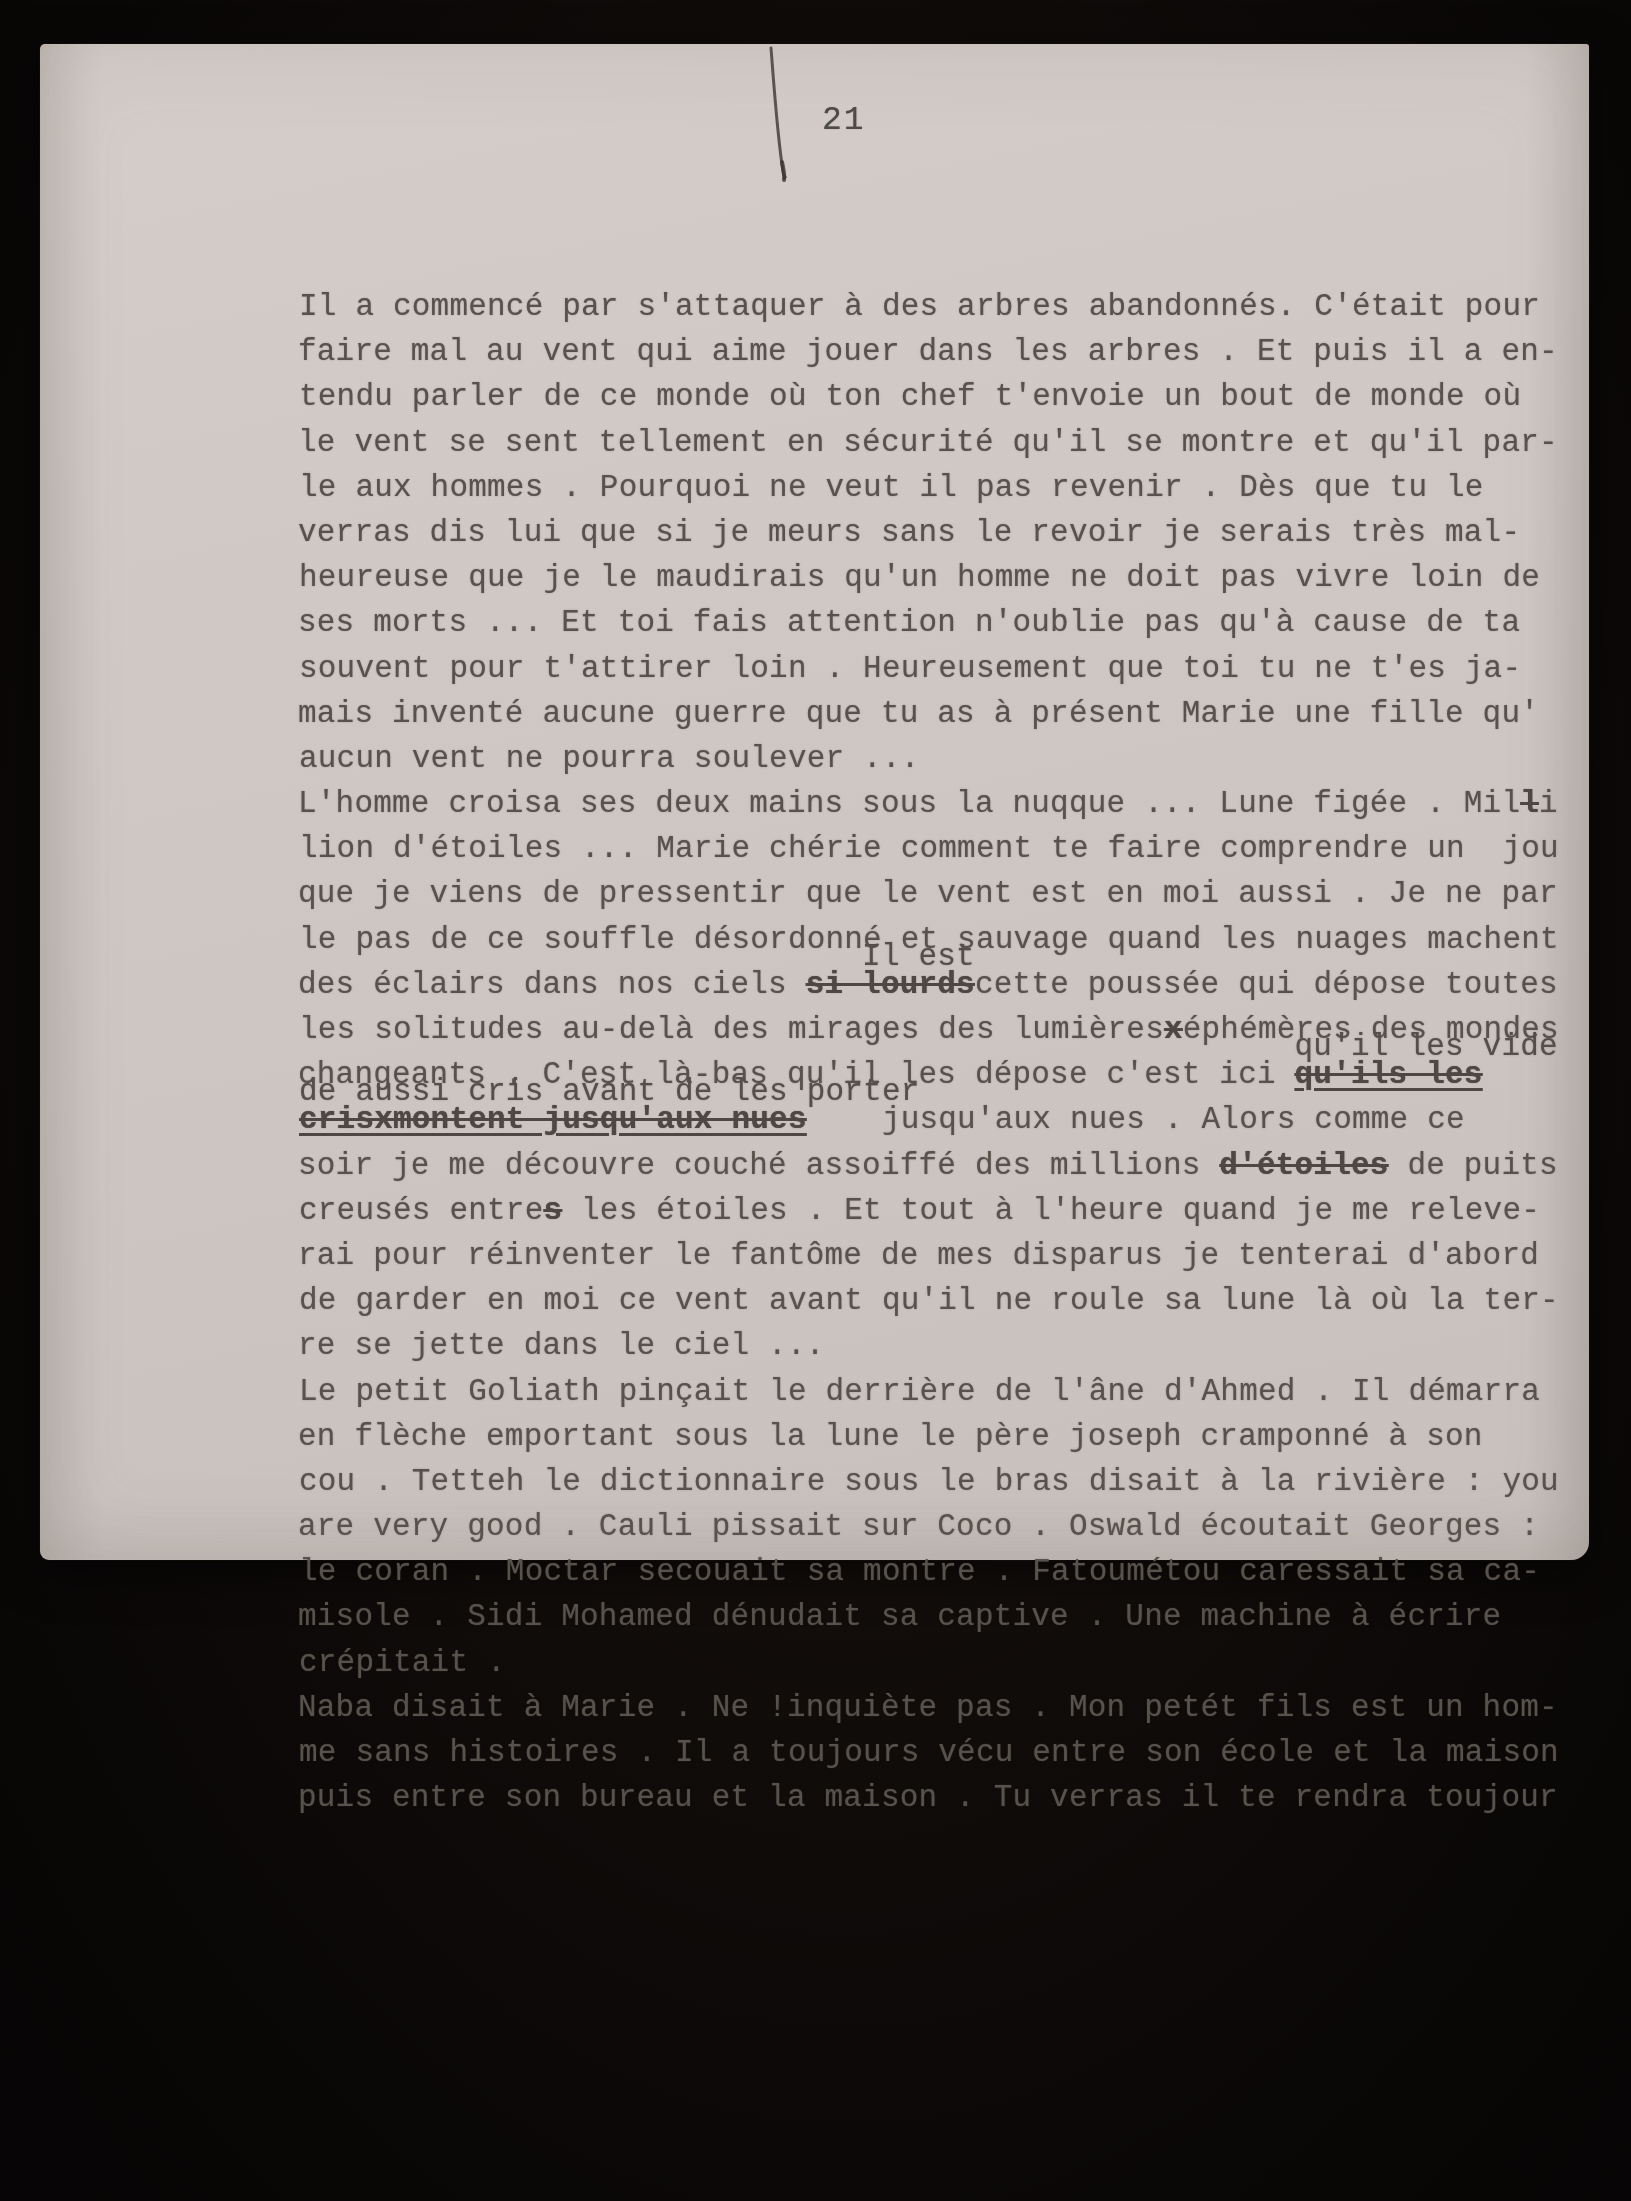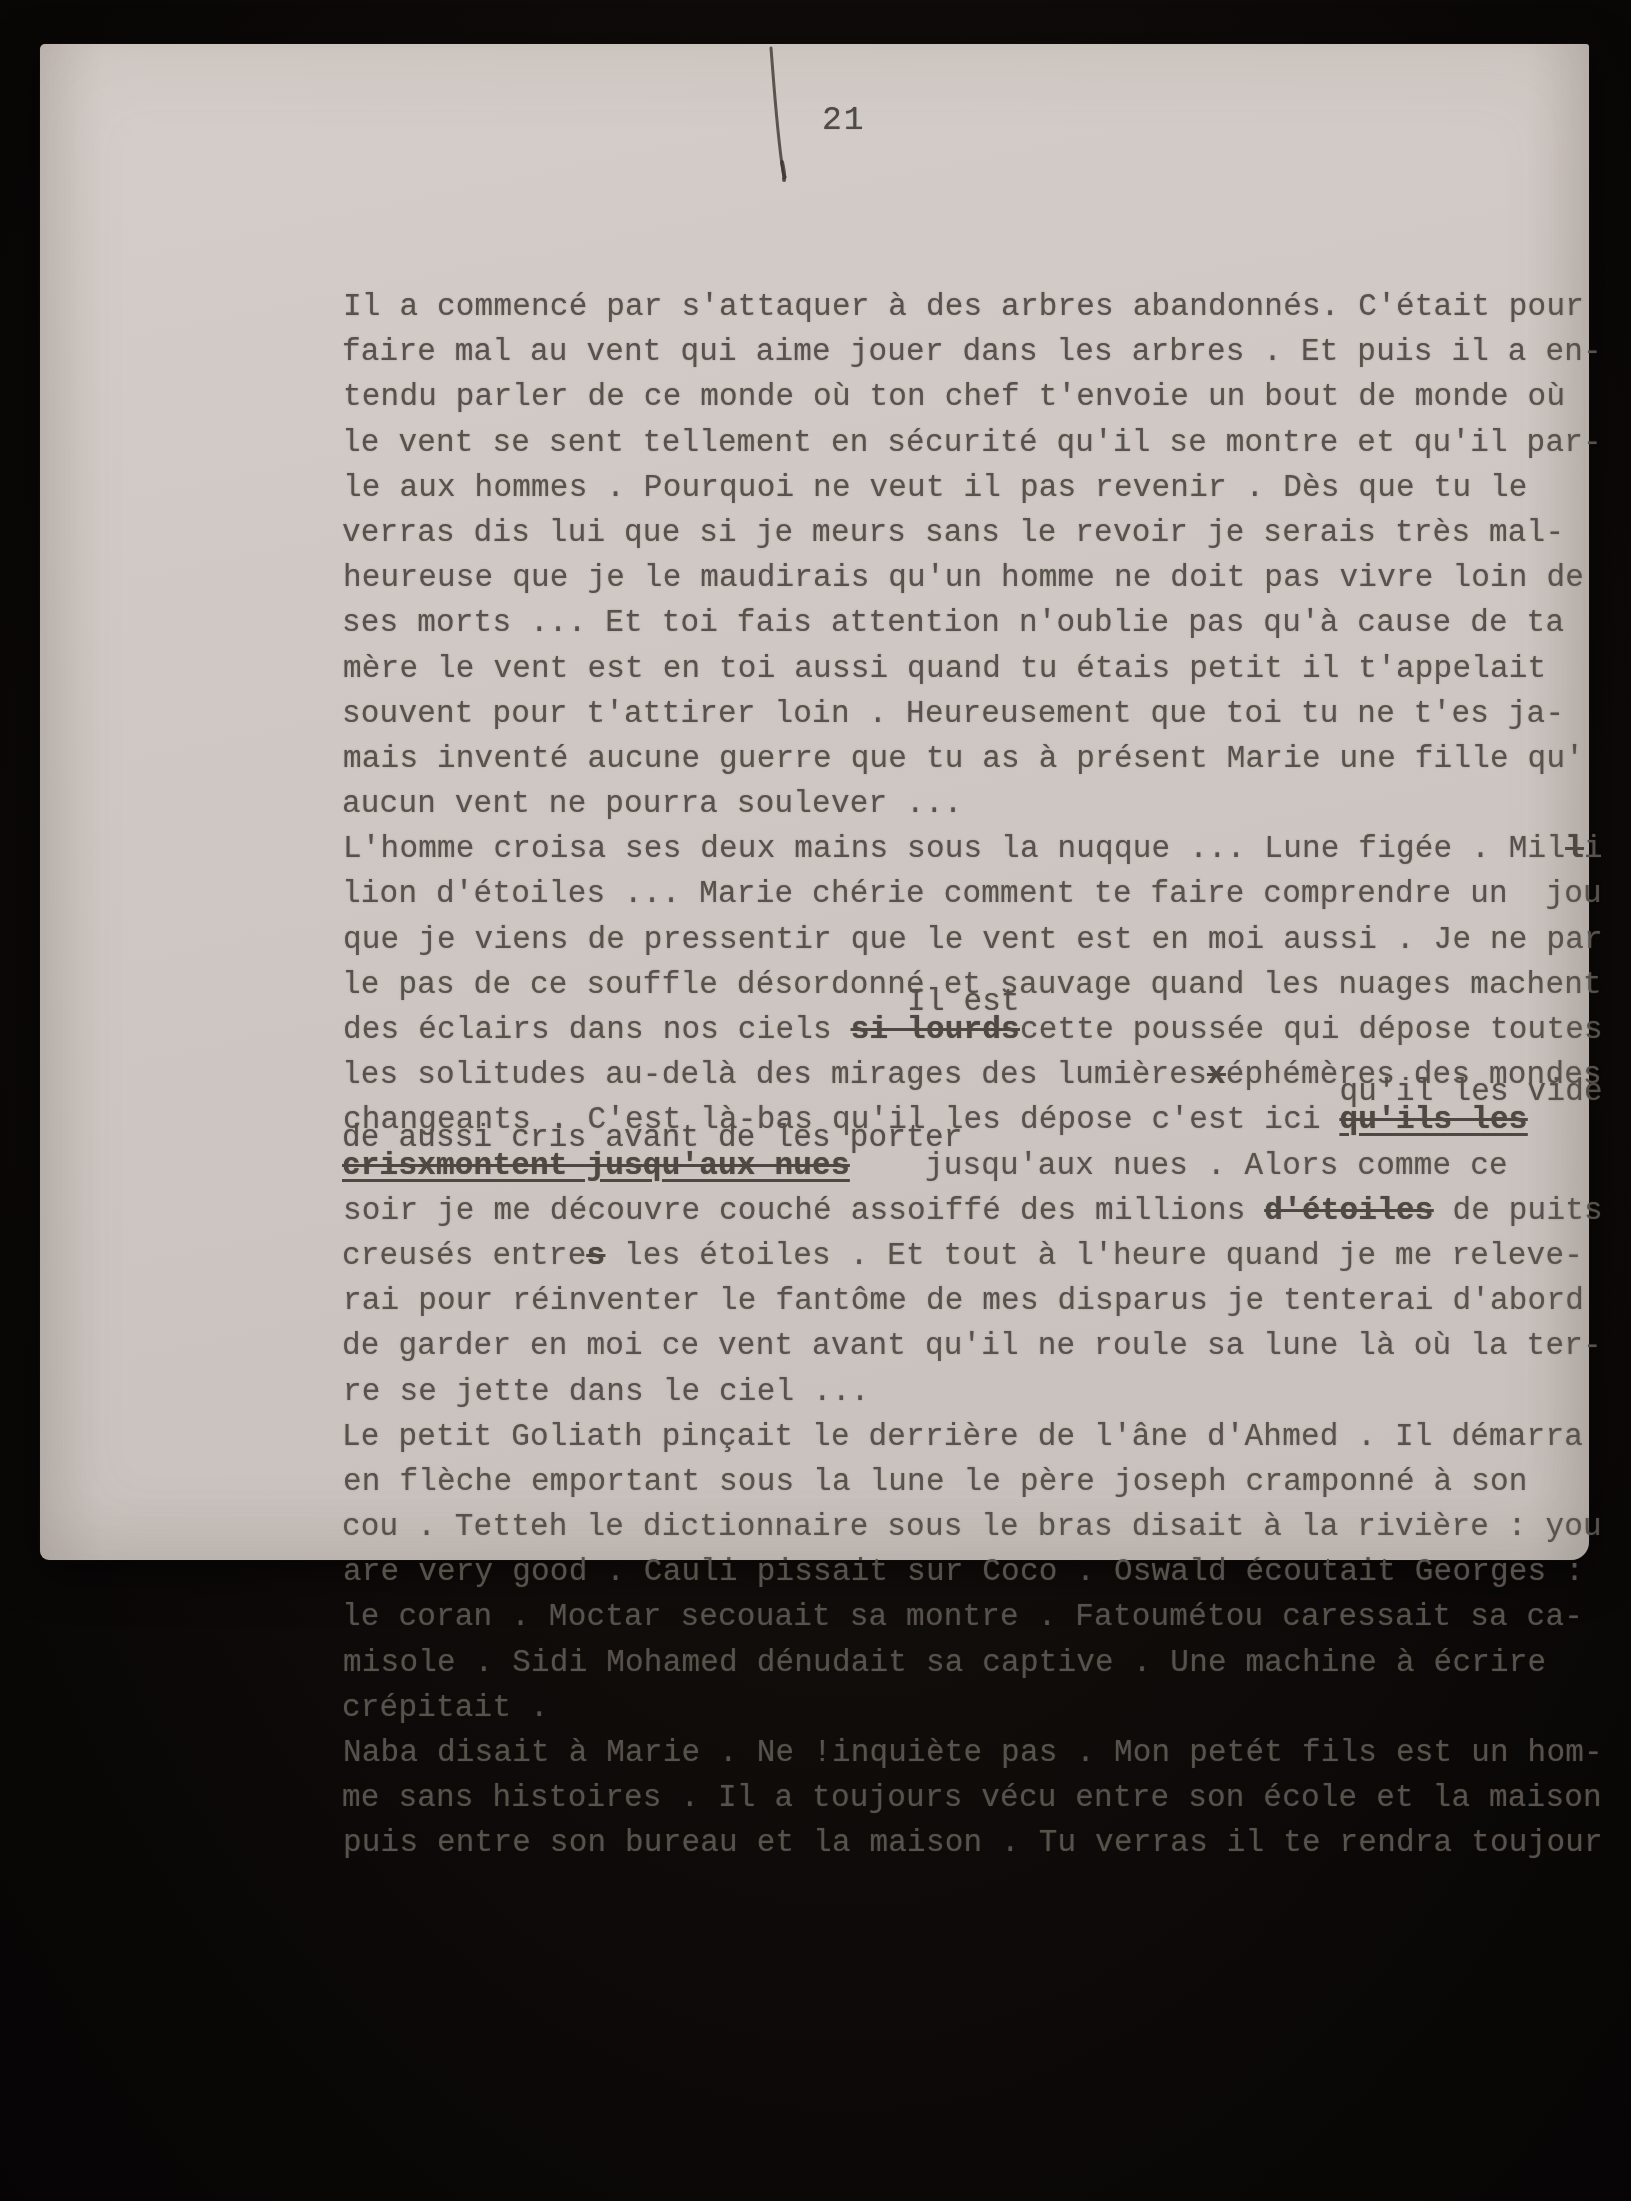--- a/index.html
+++ b/index.html
@@ -55,30 +55,29 @@
 <div class="paper">
   <div class="edge-shade"></div>
 
   <svg class="pen" width="140" height="200" viewBox="0 0 140 200" aria-hidden="true">
     <path d="M 41 4 C 44 42, 47 88, 53 128 C 55 138, 56 130, 54 134" fill="none" stroke="#45403a" stroke-width="3" stroke-linecap="round" opacity="0.85"></path>
     <path d="M 52 118 C 54 127, 55 132, 54 136" fill="none" stroke="#39342f" stroke-width="4" stroke-linecap="round" opacity="0.8"></path>
   </svg>
 
   <div class="page-number">21</div>
 
-  <div class="text-block" style="color: rgb(87, 82, 75); margin-left: 44px;">
+  <div class="text-block" style="color: rgb(87, 82, 75);">
       <div class="line"><span class="plain">Il a commencé par s'attaquer à des arbres abandonnés. C'était pour</span></div>
       <div class="line"><span class="plain">faire mal au vent qui aime jouer dans les arbres . Et puis il a en-</span></div>
       <div class="line"><span class="plain">tendu parler de ce monde où ton chef t'envoie un bout de monde où</span></div>
       <div class="line"><span class="plain">le vent se sent tellement en sécurité qu'il se montre et qu'il par-</span></div>
       <div class="line"><span class="plain">le aux hommes . Pourquoi ne veut il pas revenir . Dès que tu le</span></div>
       <div class="line"><span class="plain">verras dis lui que si je meurs sans le revoir je serais très mal-</span></div>
       <div class="line"><span class="plain">heureuse que je le maudirais qu'un homme ne doit pas vivre loin de</span></div>
       <div class="line"><span class="plain">ses morts ... Et toi fais attention n'oublie pas qu'à cause de ta</span></div>
-      <div class="line"><span class="plain">mère le vent est en toi aussi quand tu étais petit il t'appelait</span></div>
       <div class="line"><span class="plain">souvent pour t'attirer loin . Heureusement que toi tu ne t'es ja-</span></div>
       <div class="line"><span class="plain">mais inventé aucune guerre que tu as à présent Marie une fille qu'</span></div>
       <div class="line"><span class="plain">aucun vent ne pourra soulever ...</span></div>
       <div class="line"><span class="plain">L'homme croisa ses deux mains sous la nuqque ... Lune figée . Mil</span><span class="strike">l</span><span class="plain">i</span></div>
       <div class="line"><span class="plain">lion d'étoiles ... Marie chérie comment te faire comprendre un  jou</span></div>
       <div class="line"><span class="plain">que je viens de pressentir que le vent est en moi aussi . Je ne par</span></div>
       <div class="line"><span class="plain">le pas de ce souffle désordonné et sauvage quand les nuages machent</span></div>
       <div class="line"><span class="plain">des éclairs dans nos ciels </span><span class="strike">si </span><span class="up"><span class="up-inner">Il est</span></span><span class="strike">lourds</span><span class="plain">cette poussée qui dépose toutes</span></div>
       <div class="line"><span class="plain">les solitudes au-delà des mirages des lumières</span><span class="strike">x</span><span class="plain">éphémères des mondes</span></div>
       <div class="line"><span class="plain">changeants . C'est là-bas qu'il les dépose c'est ici </span><span class="up"><span class="up-inner">qu'il les vide</span></span><span class="strike heavy">qu'ils les</span></div>

